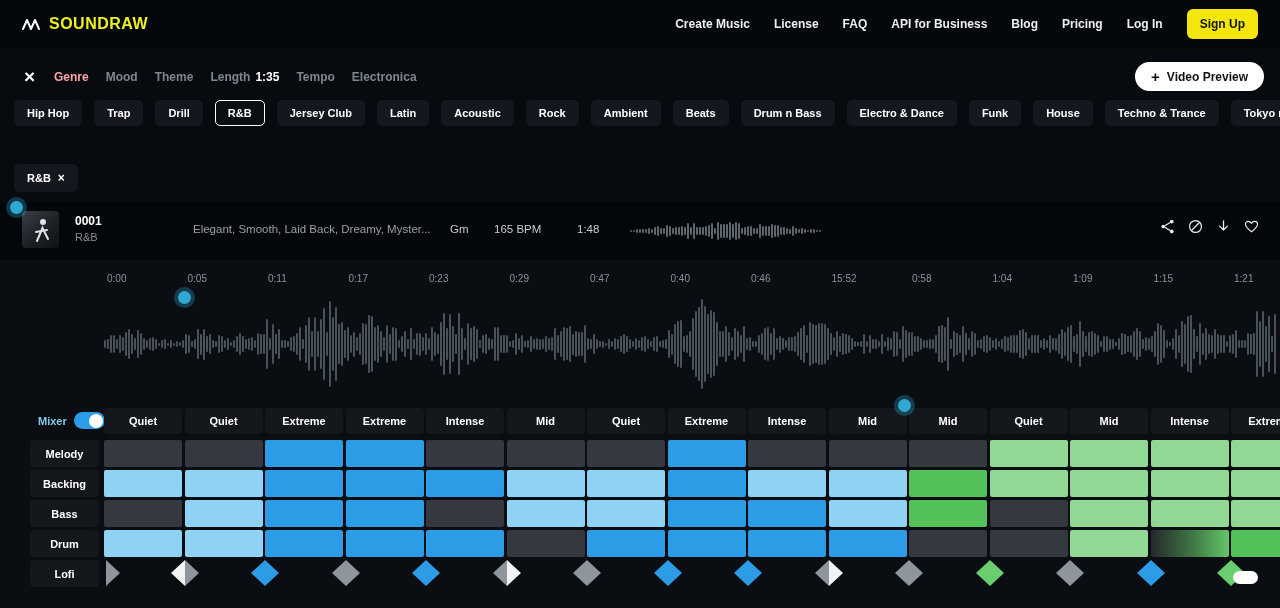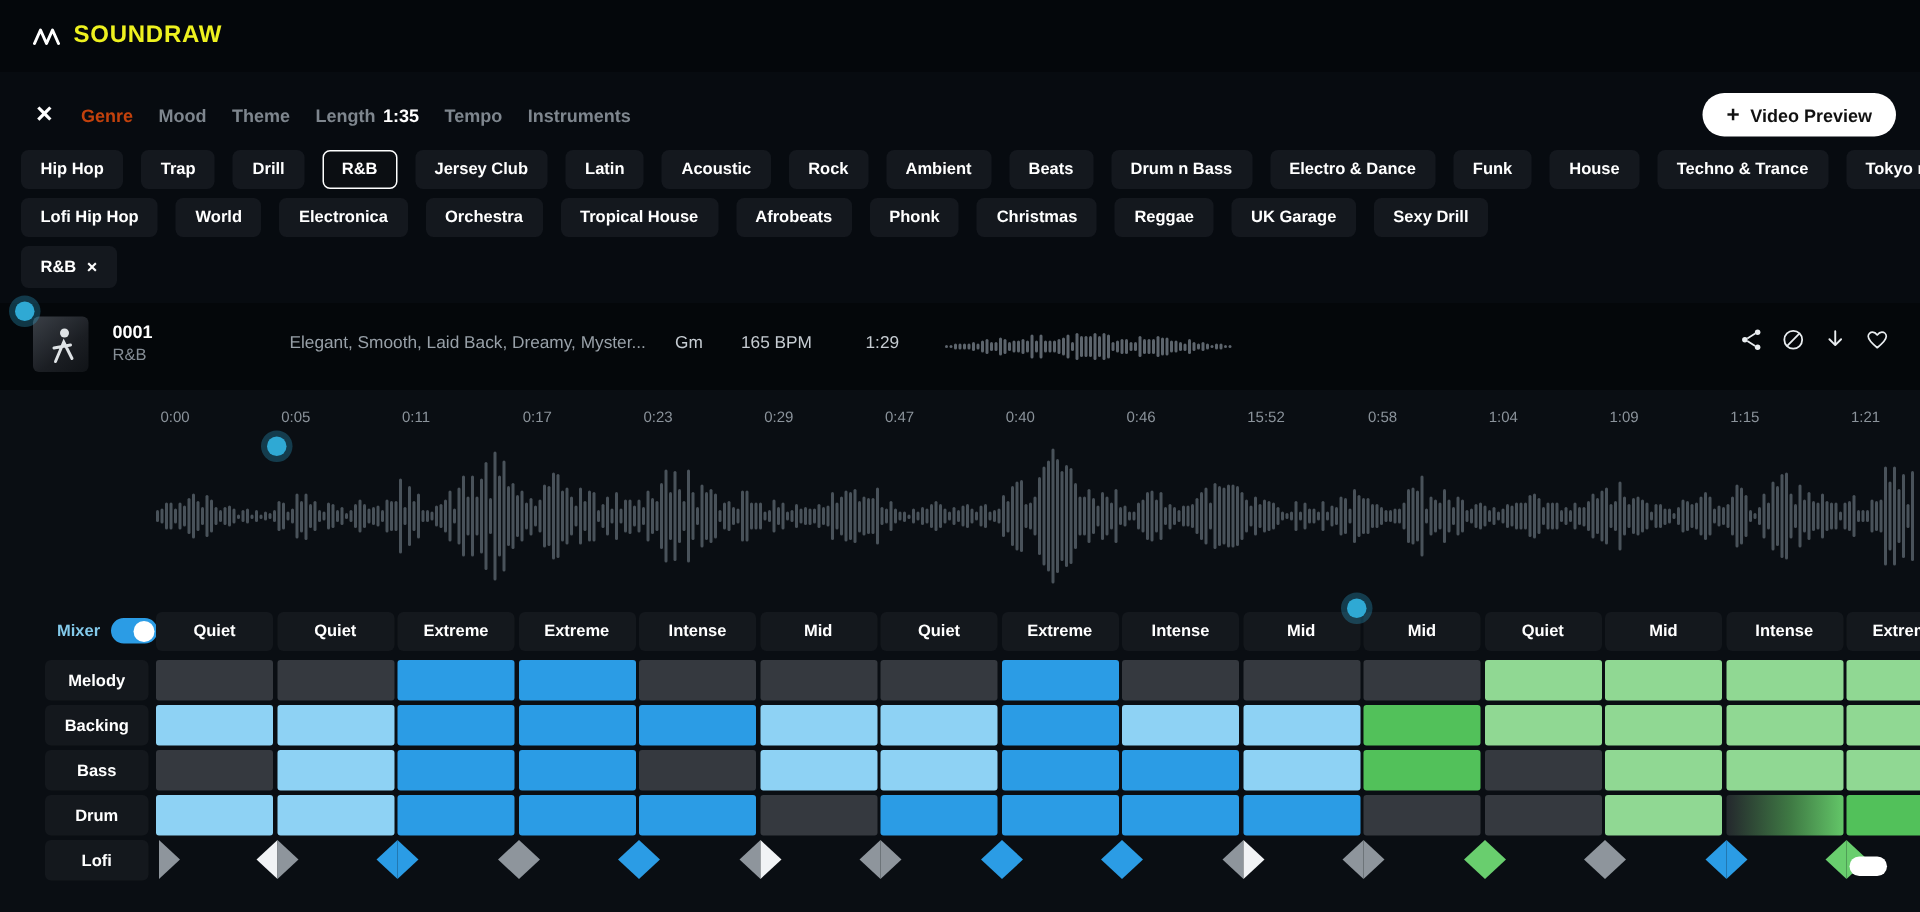--- a/index.html
+++ b/index.html
@@ -19,21 +19,21 @@
   .nav-right{display:flex;align-items:center;gap:24px}
   .nav-link{color:#eceff2;font-size:12px;font-weight:700;cursor:pointer;white-space:nowrap}
   .signup-btn{background:#f3e60d;color:#15150a;font-size:12px;font-weight:700;
               padding:8px 13px;border-radius:6px;cursor:pointer;white-space:nowrap}
 
   
   .close-btn{position:absolute;left:24px;top:64px;color:#fff;font-size:19px;font-weight:700;cursor:pointer;line-height:26px}
   .etabs{position:absolute;left:54px;top:62px;height:30px;display:flex;align-items:center;gap:17px}
   .etab{font-size:12px;font-weight:700;cursor:pointer;display:flex;gap:5px;white-space:nowrap}
   .etab .tab-label{color:#7e868e}
-  .etab.active .tab-label{color:#c2410c}
+  .etab.active .tab-label{color:#fca5a5}
   .tab-val{color:#fff}
   .vp-btn{position:absolute;right:16px;top:62px;height:29px;background:#fff;border-radius:18px;
           display:flex;align-items:center;gap:7px;padding:0 16px;cursor:pointer}
   .vp-plus{font-size:15px;font-weight:700;color:#111}
   .vp-label{font-size:12px;font-weight:700;color:#111}
 
   
   .chip-row{position:absolute;left:14px;display:flex;gap:12px}
   .row1{top:100px}.row2{top:132px}.rowsel{top:164px}
   .chip{background:#14181e;color:#fff;font-size:11px;font-weight:700;padding:7px 13px;
@@ -98,20 +98,32 @@
   <div class="lower-band"></div>
   <div class="track-band"></div>
 
   <div class="navbar">
     <div class="logo">
       <svg width="20" height="15" viewBox="0 0 20 15">
         <path d="M1 12 L5 3 L9 12 L13 3 L17 12" stroke="#ffffff" stroke-width="2" fill="none" stroke-linecap="round" stroke-linejoin="round"></path>
       </svg>
       <span class="logo-text">SOUNDRAW</span>
     </div>
+    <div class="nav-right">
+      <div style="display:flex;gap:24px">
+          <div class="nav-link">Create Music</div>
+          <div class="nav-link">License</div>
+          <div class="nav-link">FAQ</div>
+          <div class="nav-link">API for Business</div>
+          <div class="nav-link">Blog</div>
+          <div class="nav-link">Pricing</div>
+          <div class="nav-link">Log In</div>
+        </div>
+      <div class="signup-btn">Sign Up</div>
+    </div>
   </div>
 
   <div class="close-btn">×</div>
   <div class="etabs">
       <div class="etab active">
         <span class="tab-label">Genre</span>
       </div>
       <div class="etab">
         <span class="tab-label">Mood</span>
       </div>
@@ -119,21 +131,21 @@
         <span class="tab-label">Theme</span>
       </div>
       <div class="etab">
         <span class="tab-label">Length</span>
         <span class="tab-val">1:35</span>
       </div>
       <div class="etab">
         <span class="tab-label">Tempo</span>
       </div>
       <div class="etab">
-        <span class="tab-label">Instruments</span>
+        <span class="tab-label">Electronica</span>
       </div>
     </div>
   <div class="vp-btn">
     <span class="vp-plus">+</span>
     <span class="vp-label">Video Preview</span>
   </div>
 
   <div class="chip-row row1">
       <div class="chip">Hip Hop</div>
       <div class="chip">Trap</div>
@@ -145,53 +157,40 @@
       <div class="chip">Rock</div>
       <div class="chip">Ambient</div>
       <div class="chip">Beats</div>
       <div class="chip">Drum n Bass</div>
       <div class="chip">Electro &amp; Dance</div>
       <div class="chip">Funk</div>
       <div class="chip">House</div>
       <div class="chip">Techno &amp; Trance</div>
       <div class="chip">Tokyo night pop</div>
     </div>
-  <div class="chip-row row2">
-      <div class="chip">Lofi Hip Hop</div>
-      <div class="chip">World</div>
-      <div class="chip">Electronica</div>
-      <div class="chip">Orchestra</div>
-      <div class="chip">Tropical House</div>
-      <div class="chip">Afrobeats</div>
-      <div class="chip">Phonk</div>
-      <div class="chip">Christmas</div>
-      <div class="chip">Reggae</div>
-      <div class="chip">UK Garage</div>
-      <div class="chip">Sexy Drill</div>
-    </div>
   <div class="chip-row rowsel">
       <div class="chip tag-chip">
         <span>R&amp;B</span>
         <span class="tag-close">×</span>
       </div>
     </div>
 
   <div style="position:absolute;left:0;top:202px;width:100%;height:58px">
     <div class="thumb">
       <svg width="30" height="30" viewBox="0 0 30 30">
         <circle cx="17" cy="7" r="3" fill="#dfe3e6"></circle>
         <path d="M11 26 L16.5 13 L22 24 M10 17 L21 15" stroke="#dfe3e6" stroke-width="2" fill="none" stroke-linecap="round"></path>
       </svg>
     </div>
     <div class="track-id">0001</div>
     <div class="track-genre">R&amp;B</div>
     <div class="track-desc">Elegant, Smooth, Laid Back, Dreamy, Myster...</div>
     <div class="track-key">Gm</div>
     <div class="track-bpm">165 BPM</div>
-    <div class="track-time">1:29</div>
+    <div class="track-time">1:48</div>
     <div class="mini-wave">
         <div class="mbar" style="height: 1.2px;"></div>
         <div class="mbar" style="height: 1.9px;"></div>
         <div class="mbar" style="height: 4.7px;"></div>
         <div class="mbar" style="height: 4.9px;"></div>
         <div class="mbar" style="height: 4.9px;"></div>
         <div class="mbar" style="height: 4.9px;"></div>
         <div class="mbar" style="height: 5.8px;"></div>
         <div class="mbar" style="height: 4.9px;"></div>
         <div class="mbar" style="height: 7.4px;"></div>

